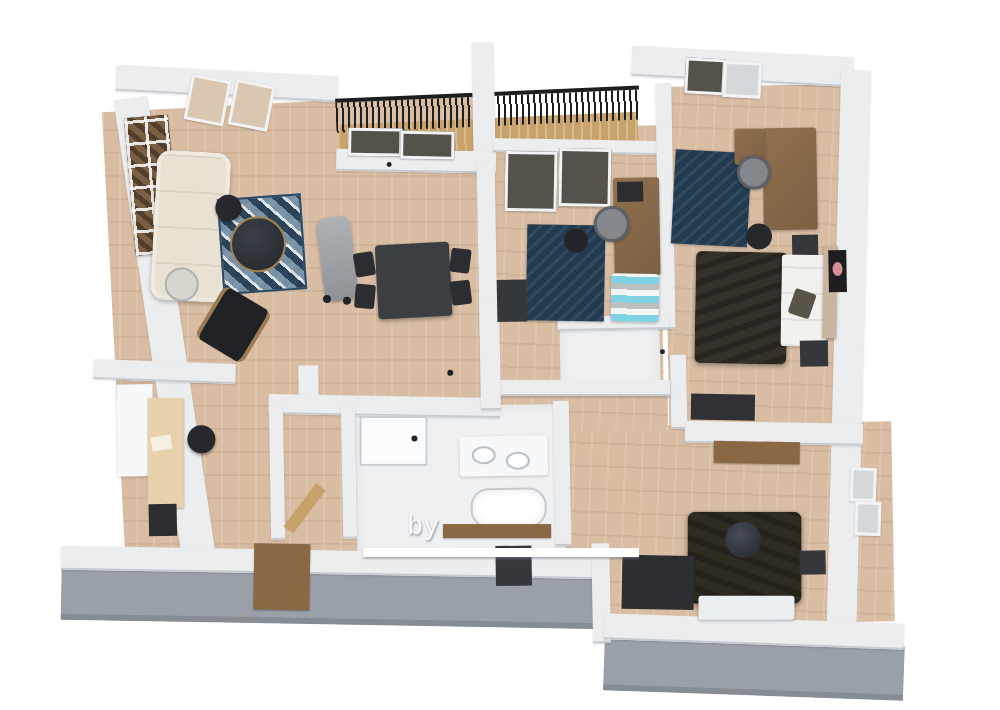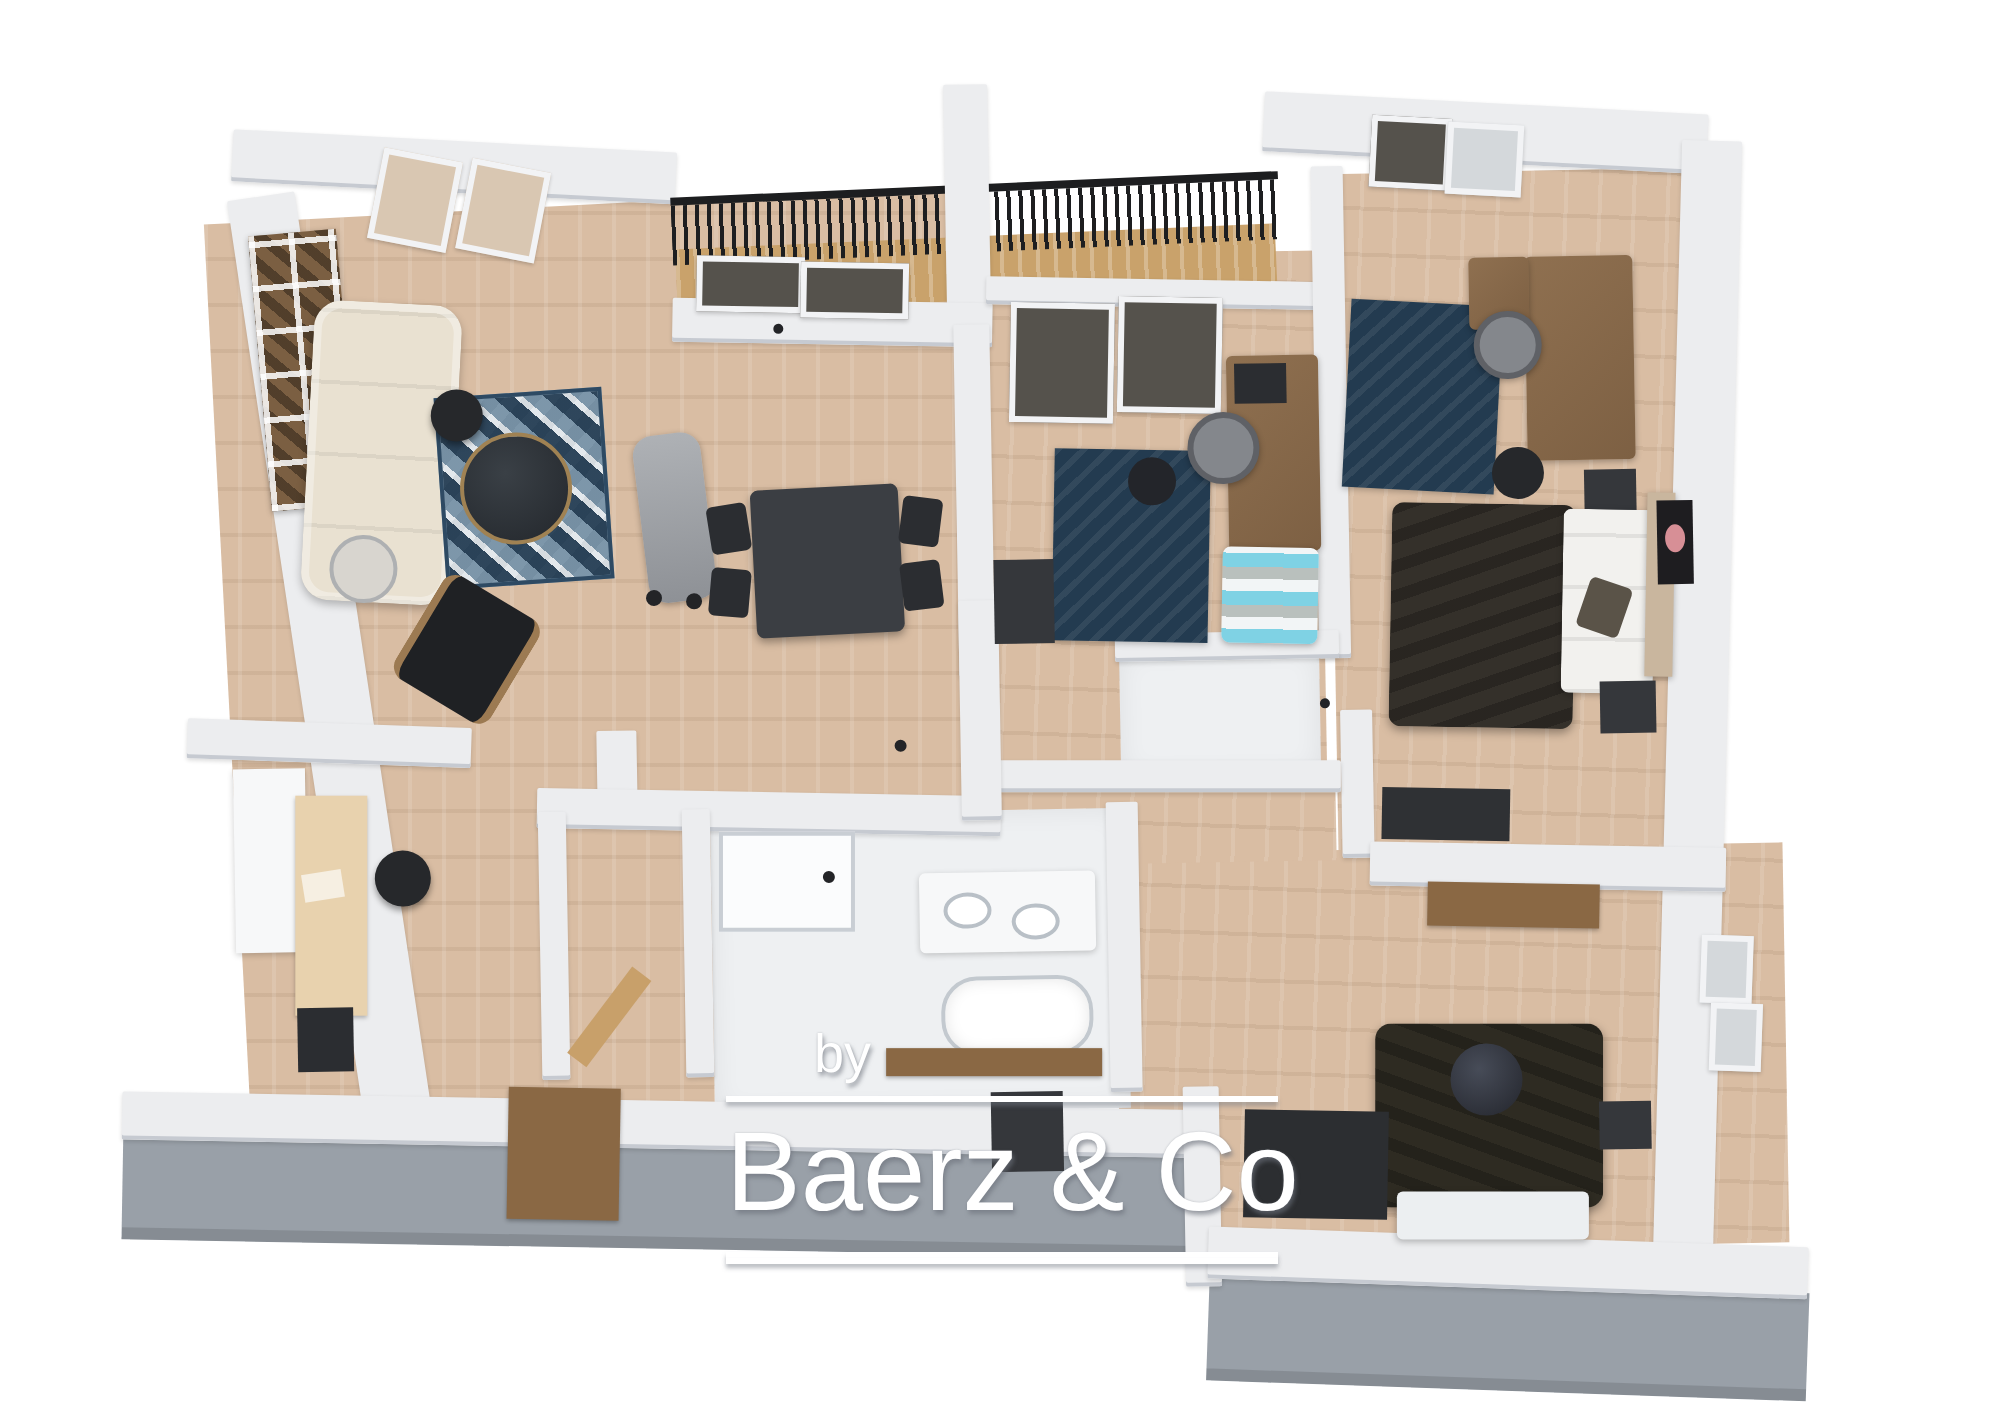--- a/index.html
+++ b/index.html
@@ -1,17 +1,17 @@
 <!DOCTYPE html>
 <html style="--wall-top: #ecedef; --wall-edge: #c6cad1; --wall-face: #99a0a8; --floor-wood: #d9bda3; --floor-white: #eef0f2; --balcony-wood: #c9a26b; --rug-base: #8fa5b5; --rug-dark: #2e4a63; --rug-navy: #233b50; --sofa: #e9e1d1; --wood: #8f7050; --wood-light: #e8d2ae; --wood-mid: #8a6844; --dark: #2b2d31; --dark-soft: #35373b; --bedding-1: #34302a; --bedding-2: #2e2b22; --teal: #7fd2e4; --chair-grey: #84878c; --white-soft: #f7f8f9; --railing: #1d1e20; --beige: #d9c7b2; --headboard: #c9b69e; --pink: #d78f96;"><head>
 <meta charset="utf-8">
 <style>
   html,body{margin:0;padding:0;background:#ffffff;}
   #stage{position:relative;width:1000px;height:710px;background:#ffffff;overflow:hidden;
-         font-family:Liberation Sans, sans-serif;}
+         font-family:Liberation Mono, monospace;}
   #plan{position:absolute;inset:0;transform:rotate(-1deg);transform-origin:50% 50%;}
   #plan div{position:absolute;}
 
   
   .floor-wood{background-color:var(--floor-wood,#d9bda3);
     background-image:repeating-linear-gradient(93deg,rgba(255,255,255,.12) 0 2px,rgba(0,0,0,0) 2px 17px),
                      repeating-linear-gradient(3deg,rgba(120,90,60,.10) 0 2px,rgba(0,0,0,0) 2px 23px);}
   .floor-balcony{background-color:var(--balcony-wood,#c9a26b);
     background-image:repeating-linear-gradient(90deg,rgba(255,255,255,.25) 0 2px,rgba(0,0,0,0) 2px 9px);}
   .floor-white{background:var(--floor-white,#eef0f2);box-shadow:inset 0 0 14px rgba(0,0,0,.07);}
@@ -197,17 +197,16 @@
     <div class="furn" style="left:296px;top:478px;width:12px;height:54px;background:#c8a06a;transform:rotate(38deg);"></div>
 
     <div class="dot" style="left:447px;top:369px;width:6px;height:6px;"></div>
     <div class="dot" style="left:390px;top:160px;width:5px;height:5px;"></div>
     <div class="dot" style="left:660px;top:352px;width:5px;height:5px;"></div>
   </div>
 
   <div id="watermark">
     <div class="wm-by">by</div>
     <div class="wm-line"></div>
-    <div class="wm-brand">Baerz &amp; Co</div>
     <div class="wm-line"></div>
     <div class="wm-line"></div>
   </div>
 </div>
 
 </body></html>

